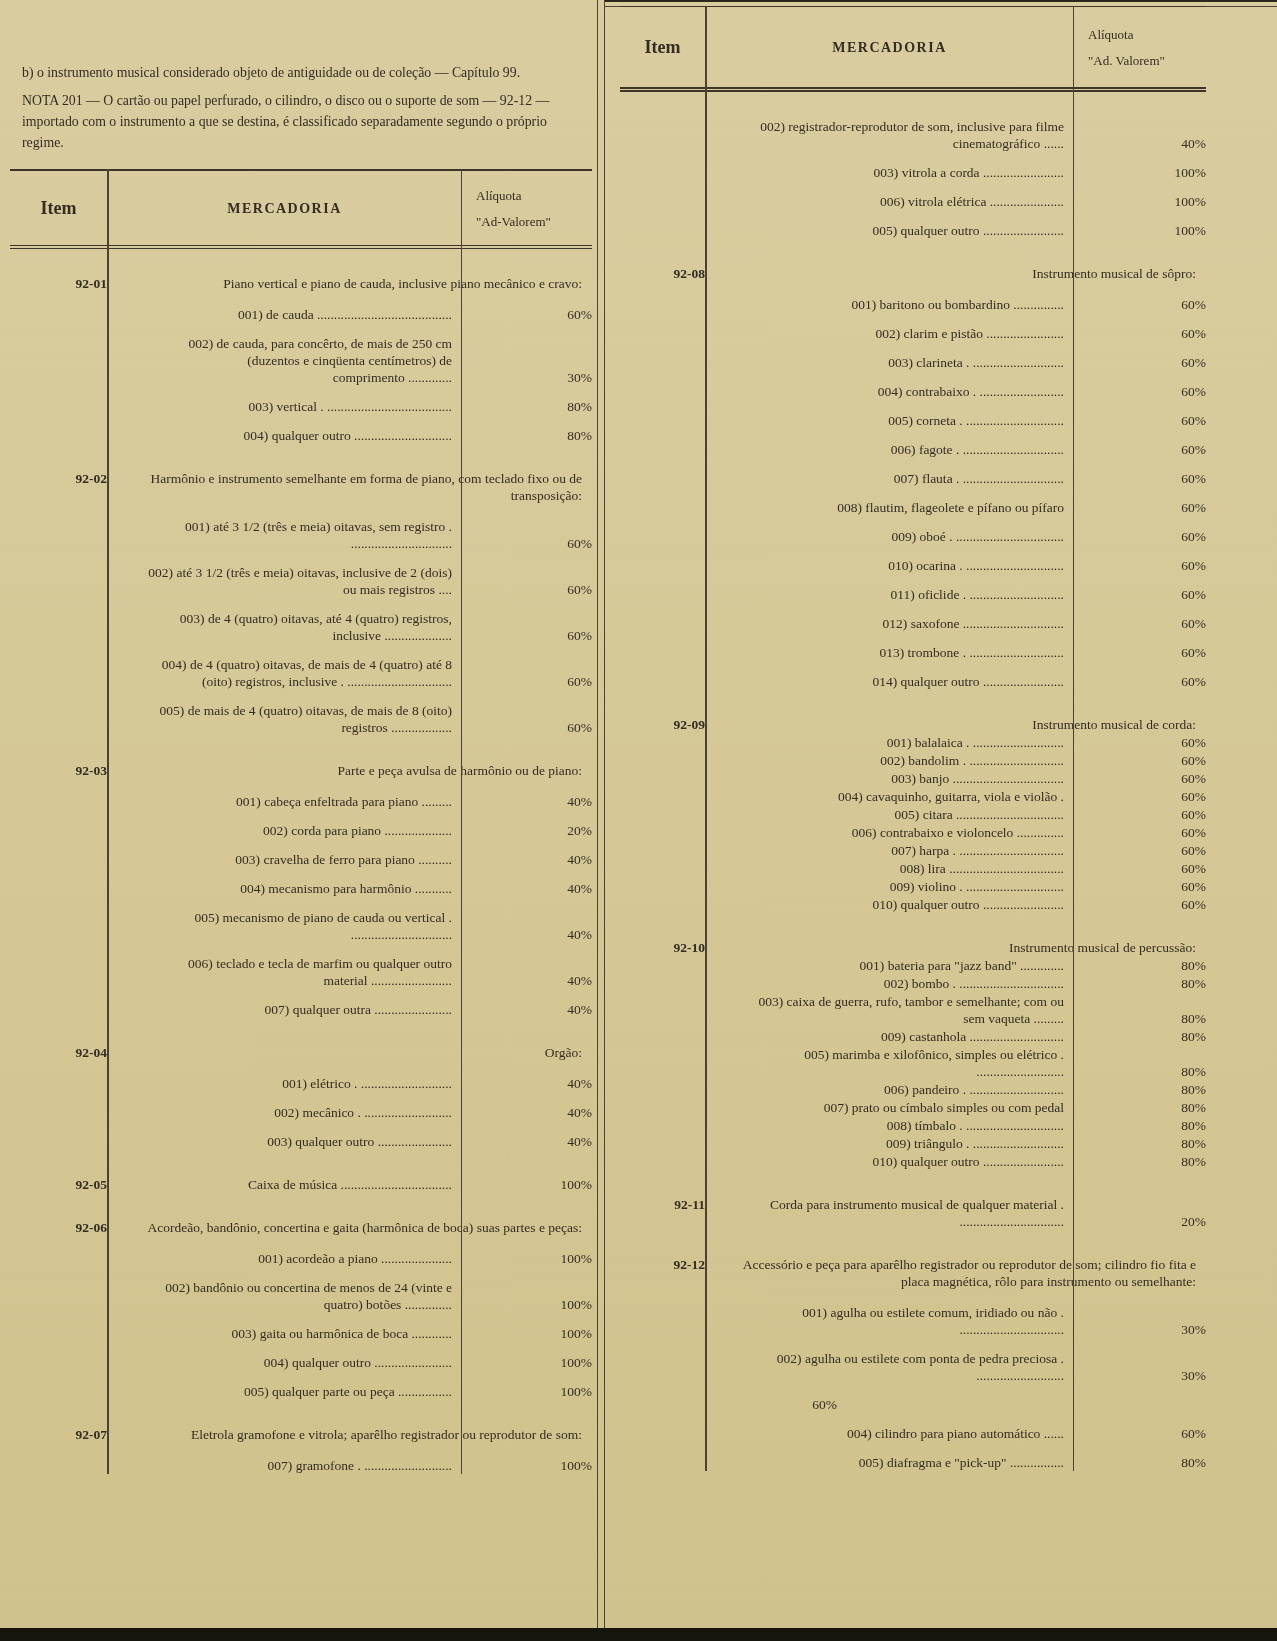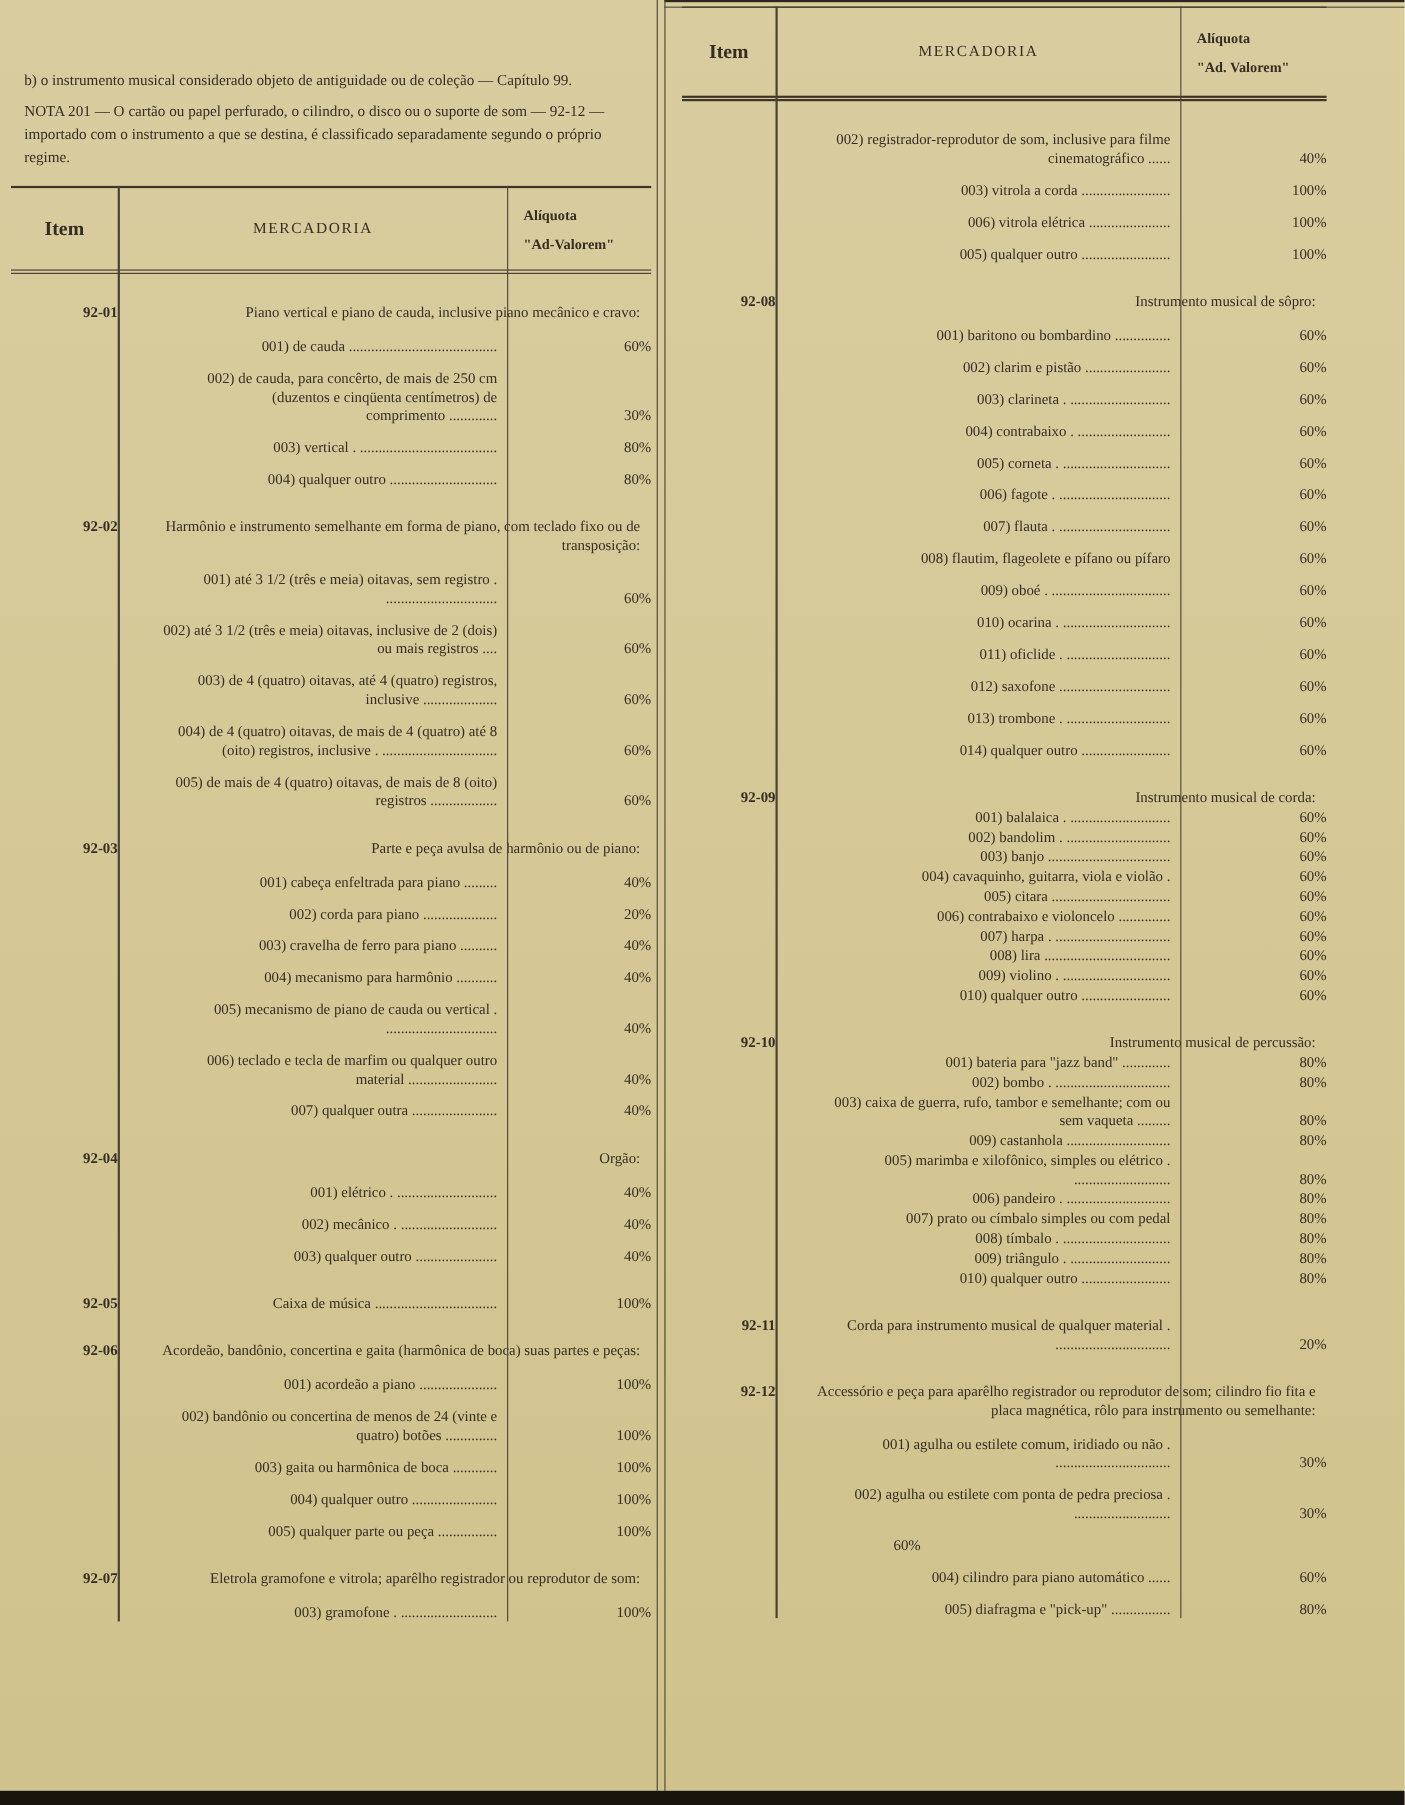--- a/index.html
+++ b/index.html
@@ -29,23 +29,23 @@
   .v2{right:var(--w-rate);}
 
   .thead{display:flex;align-items:stretch;height:74px;
     border-top:2px solid #3c3528;border-bottom:4px double #3c3528;}
   .right-col .thead{height:80px;border-top:1.5px solid #3c3528;border-bottom:5px double #3c3528;}
   .c-item{width:var(--w-item);flex:none;font-weight:bold;}
   .c-merc,.c-desc{flex:1;min-width:0;}
   .c-rate{width:var(--w-rate);flex:none;padding-left:28px;box-sizing:border-box;}
   .thead .c-item{display:flex;align-items:center;justify-content:center;font-size:18px;}
   .thead .c-merc{display:flex;align-items:center;justify-content:center;
-    font-weight:normal;letter-spacing:1.5px;font-size:14px;}
+    font-weight:bold;letter-spacing:1.5px;font-size:14px;}
   .thead .c-rate{display:flex;flex-direction:column;justify-content:center;gap:9px;
-    font-weight:bold;font-size:13px;padding-left:14px;}
+    font-weight:normal;font-size:13px;padding-left:14px;}
 
   .section{margin-top:26px;text-align:right;}
   .trow{display:flex;align-items:flex-end;margin-bottom:12px;}
   .tight .trow{margin-bottom:1px;}
   .trow .c-item{align-self:flex-start;padding-left:8px;box-sizing:border-box;}
   .head-row{margin-bottom:14px;align-items:flex-end;}
   .head-row .c-desc{padding:0 10px 0 14px;text-indent:0;}
   .item-row .c-desc{padding:0 10px 0 72px;text-indent:-34px;}
   .c-rate{white-space:nowrap;}
 </style>
@@ -229,21 +229,21 @@
             <div class="c-rate">100%</div>
           </div>
         </div>
         <div class="section">
           <div class="trow head-row">
             <div class="c-item">92-07</div>
             <div class="c-desc">Eletrola gramofone e vitrola; aparêlho registrador ou reprodutor de som:</div>
           </div>
           <div class="trow item-row">
             <div class="c-item"></div>
-            <div class="c-desc">003) gramofone . ..........................</div>
+            <div class="c-desc">007) gramofone . ..........................</div>
             <div class="c-rate">100%</div>
           </div>
         </div>
       </div>
   </div>
 
   <div class="right-col">
     <div class="ctable" id="right-table">
         <div class="vline v1"></div>
         <div class="vline v2"></div>

